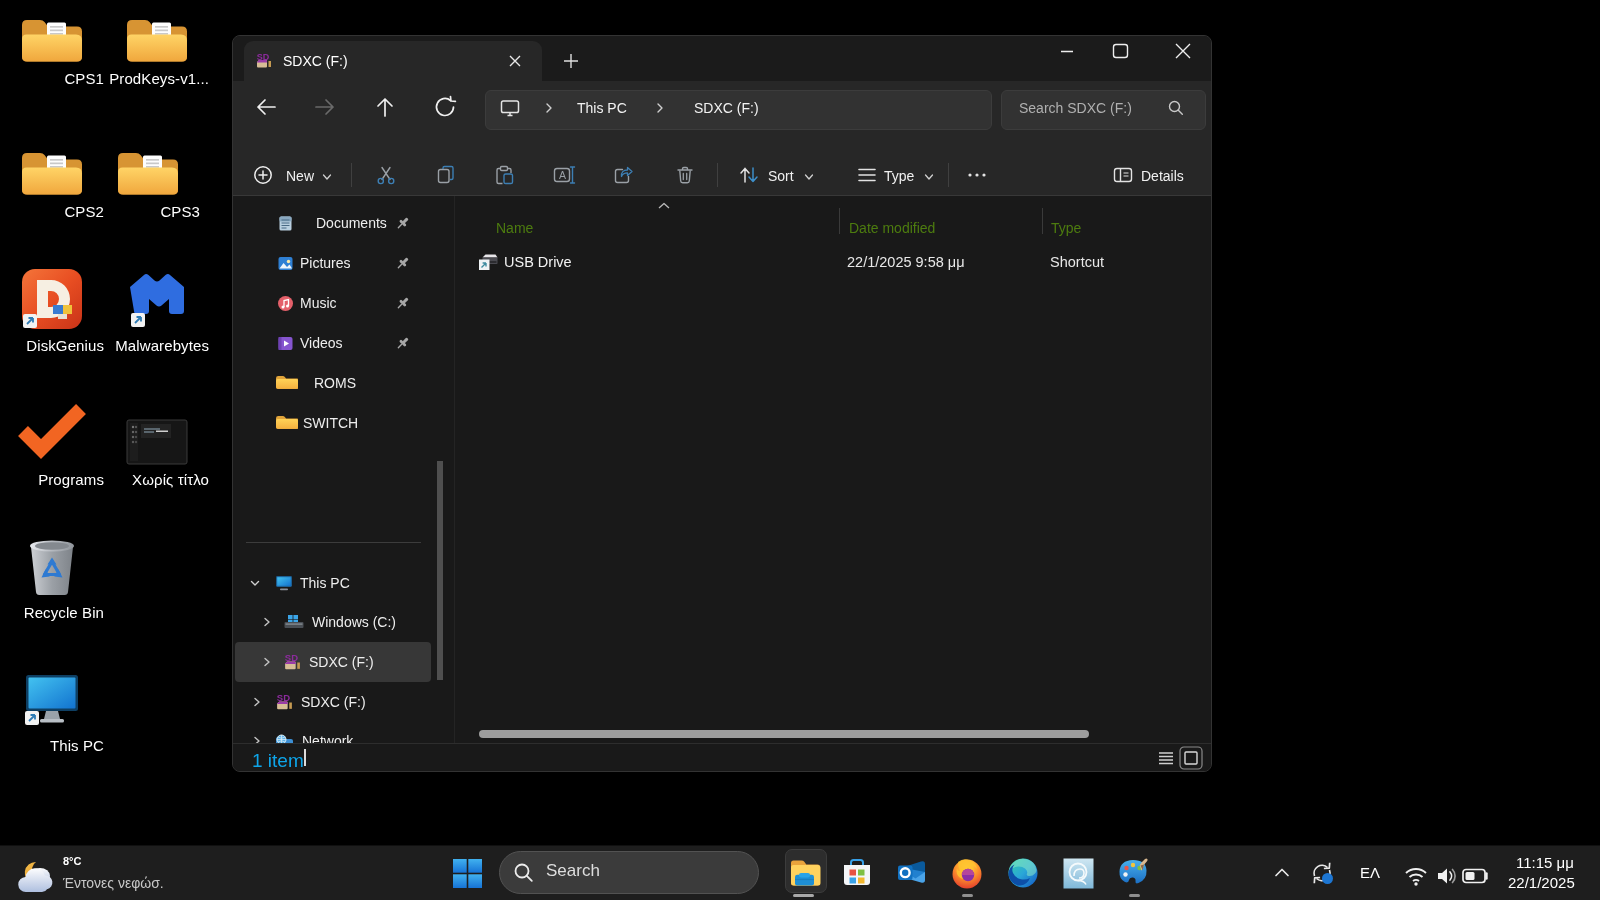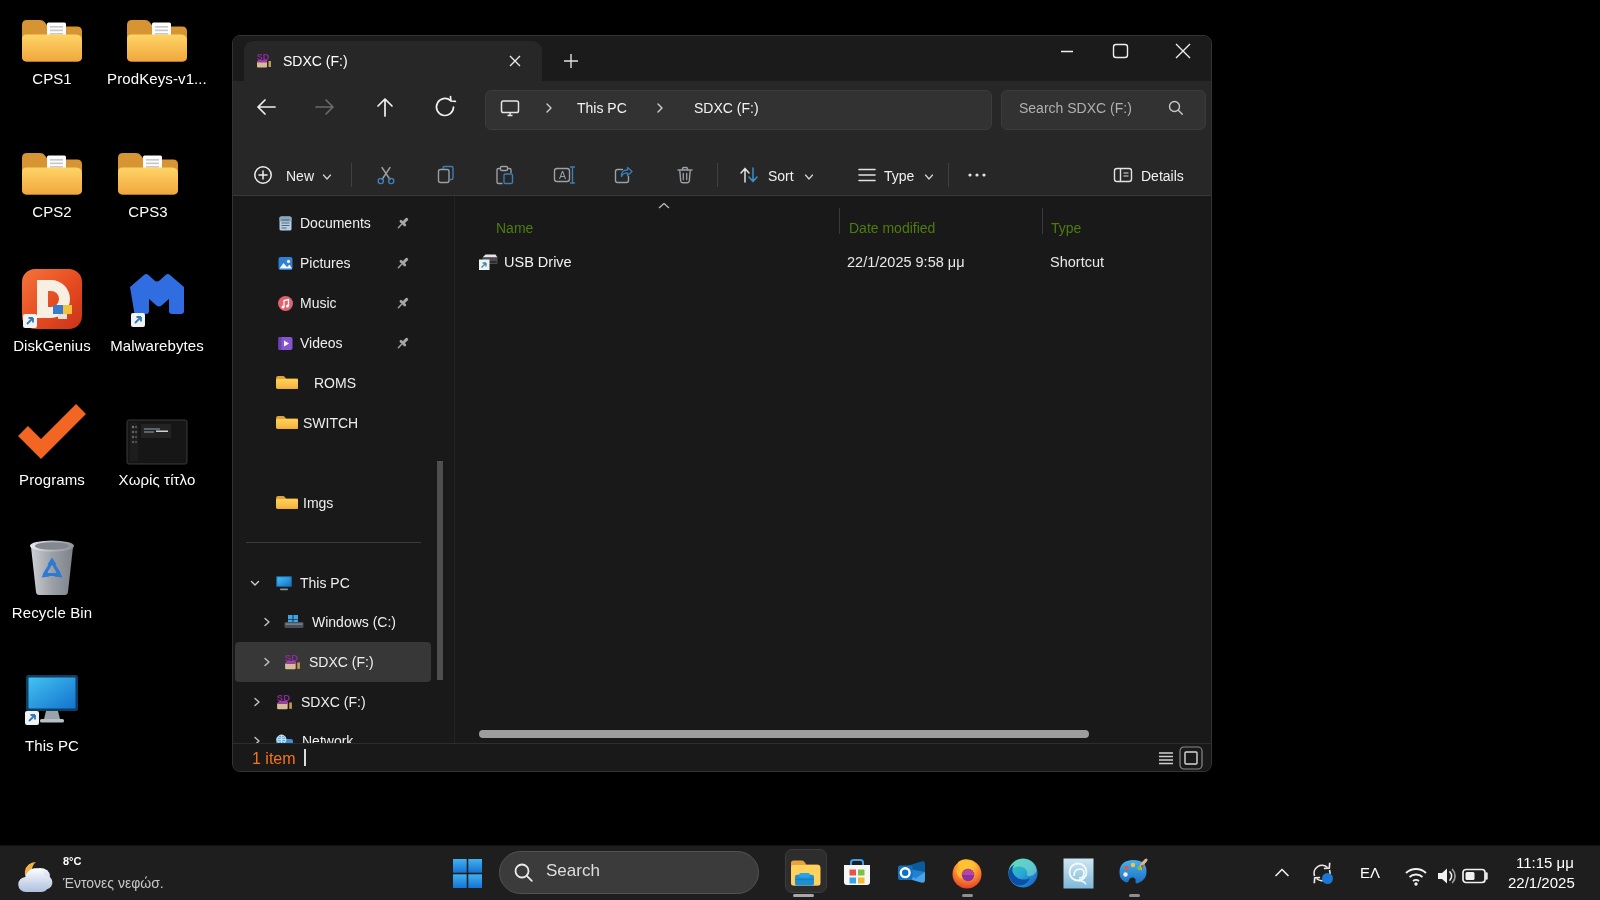--- a/index.html
+++ b/index.html
@@ -1,18 +1,18 @@
 <!DOCTYPE html>
 <html><head>
 <meta charset="utf-8">
 <style>
 *{margin:0;padding:0;box-sizing:border-box}
 html,body{width:1600px;height:900px;overflow:hidden;background:#000;font-family:"Liberation Sans",sans-serif;}
 
-.dicon{position:absolute;width:104px;text-align:center;color:#fff;font-size:15px}
+.dicon{position:absolute;width:104px;text-align:right;color:#fff;font-size:15px}
 .dicon .ic{height:60px;display:flex;align-items:flex-end;justify-content:center}
 .dicon .lbl{margin-top:6px;line-height:17px;text-shadow:0 1px 2px #000,0 0 3px #000;letter-spacing:.1px;white-space:nowrap}
 
 #win{position:absolute;left:232px;top:35px;width:980px;height:737px;background:#191919;border-radius:8px;border:1px solid #333;overflow:hidden}
 #titlebar{position:absolute;left:0;top:0;width:100%;height:45px;background:#1b1b1b}
 #tab{position:absolute;left:11px;top:5px;width:298px;height:40px;background:#272727;border-radius:9px 9px 0 0;display:flex;align-items:center}
 #tab .ttl{color:#fff;font-size:14px;margin-left:10px}
 #navrow{position:absolute;left:0;top:45px;width:100%;height:54px;background:#272727}
 #toolbar{position:absolute;left:0;top:99px;width:100%;height:61px;background:#272727;border-bottom:1px solid #383838}
 #content{position:absolute;left:0;top:160px;width:100%;height:549px;background:#191919}
@@ -373,21 +373,21 @@
   </div>
 
   <div id="content">
     <div id="sidebar">
       <div class="srow" style="top:7px">
         <svg width="17" height="17" viewBox="0 0 17 17" style="margin-left:44px">
           <rect x="2.5" y="1.5" width="12" height="14" rx="1.6" fill="#b9cfe0"></rect>
           <rect x="2.5" y="1.5" width="12" height="5" rx="1.6" fill="#89a8c0"></rect>
           <path d="M4.5,5 h8 M4.5,8 h8 M4.5,10.5 h8 M4.5,13 h5" stroke="#4a6a85" stroke-width="1.1"></path>
         </svg>
-        <span style="margin-left:6px">Documents</span>
+        <span style="margin-left:22px">Documents</span>
         <svg class="pin" width="17" height="17" viewBox="0 0 16 16">
             <use href="#pinico"></use>
           </svg>
       </div>
       <div class="srow" style="top:87px">
         <svg width="17" height="17" viewBox="0 0 17 17" style="margin-left:44px">
           <circle cx="8.5" cy="8.5" r="7.5" fill="#e4606a"></circle>
           <path d="M7,12 V5.5 l4.5,-1 V11" stroke="#fff" stroke-width="1.3" fill="none"></path>
           <circle cx="6" cy="12" r="1.5" fill="#fff"></circle>
             <circle cx="10.5" cy="11" r="1.5" fill="#fff"></circle>
@@ -423,26 +423,20 @@
         <svg width="23" height="18" viewBox="0 0 23 18" style="margin-left:42px">
             <use href="#foldersm"></use>
           </svg>
         <span style="margin-left:16px">ROMS</span>
       </div>
       <div class="srow" style="top:207px">
         <svg width="23" height="18" viewBox="0 0 23 18" style="margin-left:42px">
             <use href="#foldersm"></use>
           </svg>
         <span style="margin-left:5px">SWITCH</span>
-      </div>
-      <div class="srow" style="top:287px">
-        <svg width="23" height="18" viewBox="0 0 23 18" style="margin-left:42px">
-            <use href="#foldersm"></use>
-          </svg>
-        <span style="margin-left:5px">Imgs</span>
       </div>
       <div style="position:absolute;left:13px;top:346px;width:175px;height:1px;background:#3c3c3c"></div>
 
       <div class="srow" style="top:367px">
         <svg width="14" height="14" viewBox="0 0 14 14" style="margin-left:15px">
           <path d="M3.5,5.5 l3.5,3.5 3.5,-3.5" stroke="#d0d0d0" stroke-width="1.4" fill="none" stroke-linecap="round" stroke-linejoin="round"></path>
         </svg>
         <svg width="18" height="16" viewBox="0 0 18 16" style="margin-left:13px">
           <rect x="1" y="1" width="16" height="11" rx="1.4" fill="#1d5f93"></rect>
           <rect x="2.2" y="2.2" width="13.6" height="8.6" fill="url(#screenblu)"></rect>
@@ -519,21 +513,21 @@
       </svg>
       <span style="position:absolute;left:49px;top:58px;color:#f2f2f2;font-size:14.5px">USB Drive</span>
       <span style="position:absolute;left:392px;top:58px;color:#e8e8e8;font-size:14.5px">22/1/2025 9:58 μμ</span>
       <span style="position:absolute;left:595px;top:58px;color:#e8e8e8;font-size:14.5px">Shortcut</span>
 
       <div style="position:absolute;left:24px;top:534px;width:610px;height:8px;background:#9d9d9d;border-radius:4px"></div>
     </div>
   </div>
 
   <div id="statusbar">
-    <span style="position:absolute;left:19px;top:6px;color:#f97316;font-size:16px">1 item</span>
+    <span style="position:absolute;left:19px;top:6px;color:#0ea5e9;font-size:19px">1 item</span>
     <div style="position:absolute;left:71px;top:5px;width:1.5px;height:17px;background:#dcdcdc"></div>
     <svg width="22" height="22" viewBox="0 0 22 22" style="position:absolute;left:922px;top:3px">
       <path d="M4,6 h14 M4,9.5 h14 M4,13 h14 M4,16.5 h14" stroke="#cfcfcf" stroke-width="1.4"></path>
     </svg>
     <svg width="24" height="24" viewBox="0 0 24 24" style="position:absolute;left:946px;top:2px">
       <rect x="1" y="1" width="22" height="22" rx="4" fill="none" stroke="#8a8a8a" stroke-width="1.2"></rect>
       <rect x="6" y="6" width="12" height="12" rx="1" fill="none" stroke="#d8d8d8" stroke-width="1.4"></rect>
     </svg>
   </div>
 </div>

